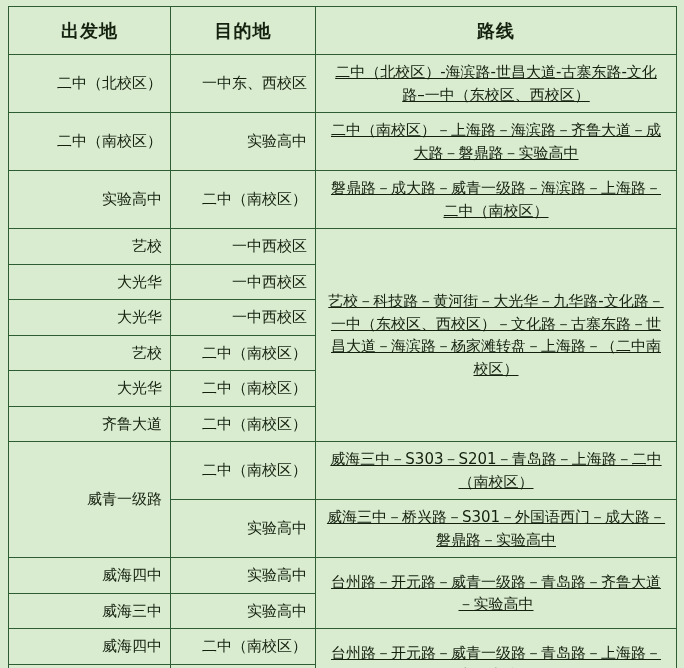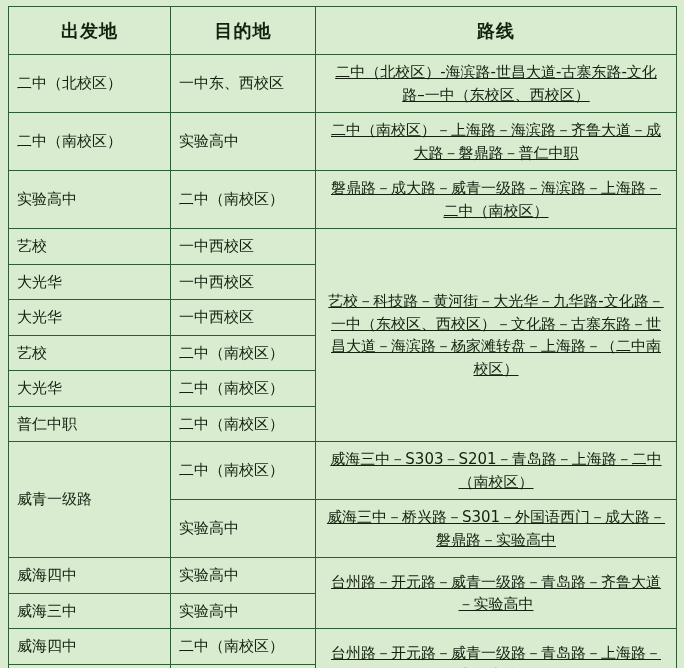--- a/index.html
+++ b/index.html
@@ -41,21 +41,21 @@
     color: #14210f;
   }
   table.route-table th {
     font-weight: bold;
     font-size: 18px;
     text-align: center;
     padding: 10px 19px;
     letter-spacing: 1px;
   }
   td.center {
-    text-align: left;
+    text-align: right;
     white-space: nowrap;
   }
   td.route {
     text-align: center;
     text-decoration: underline;
   }
 </style>
 </head>
 <body>
 
@@ -77,21 +77,21 @@
 
       <tr>
         <td class="center">二中（北校区）</td>
         <td class="center">一中东、西校区</td>
         <td class="route">二中（北校区）-海滨路-世昌大道-古寨东路-文化路–一中（东校区、西校区）</td>
       </tr>
 
       <tr>
         <td class="center">二中（南校区）</td>
         <td class="center">实验高中</td>
-        <td class="route">二中（南校区）－上海路－海滨路－齐鲁大道－成大路－磐鼎路－普仁中职</td>
+        <td class="route">二中（南校区）－上海路－海滨路－齐鲁大道－成大路－磐鼎路－实验高中</td>
       </tr>
 
       <tr>
         <td class="center">实验高中</td>
         <td class="center">二中（南校区）</td>
         <td class="route">磐鼎路－成大路－威青一级路－海滨路－上海路－二中（南校区）</td>
       </tr>
 
       <tr>
         <td class="center">艺校</td>
@@ -113,21 +113,21 @@
         <td class="center">艺校</td>
         <td class="center">二中（南校区）</td>
       </tr>
 
       <tr>
         <td class="center">大光华</td>
         <td class="center">二中（南校区）</td>
       </tr>
 
       <tr>
-        <td class="center">普仁中职</td>
+        <td class="center">齐鲁大道</td>
         <td class="center">二中（南校区）</td>
       </tr>
 
       <tr>
         <td class="center" rowspan="2">威青一级路</td>
         <td class="center">二中（南校区）</td>
         <td class="route">威海三中－S303－S201－青岛路－上海路－二中（南校区）</td>
       </tr>
 
       <tr>

